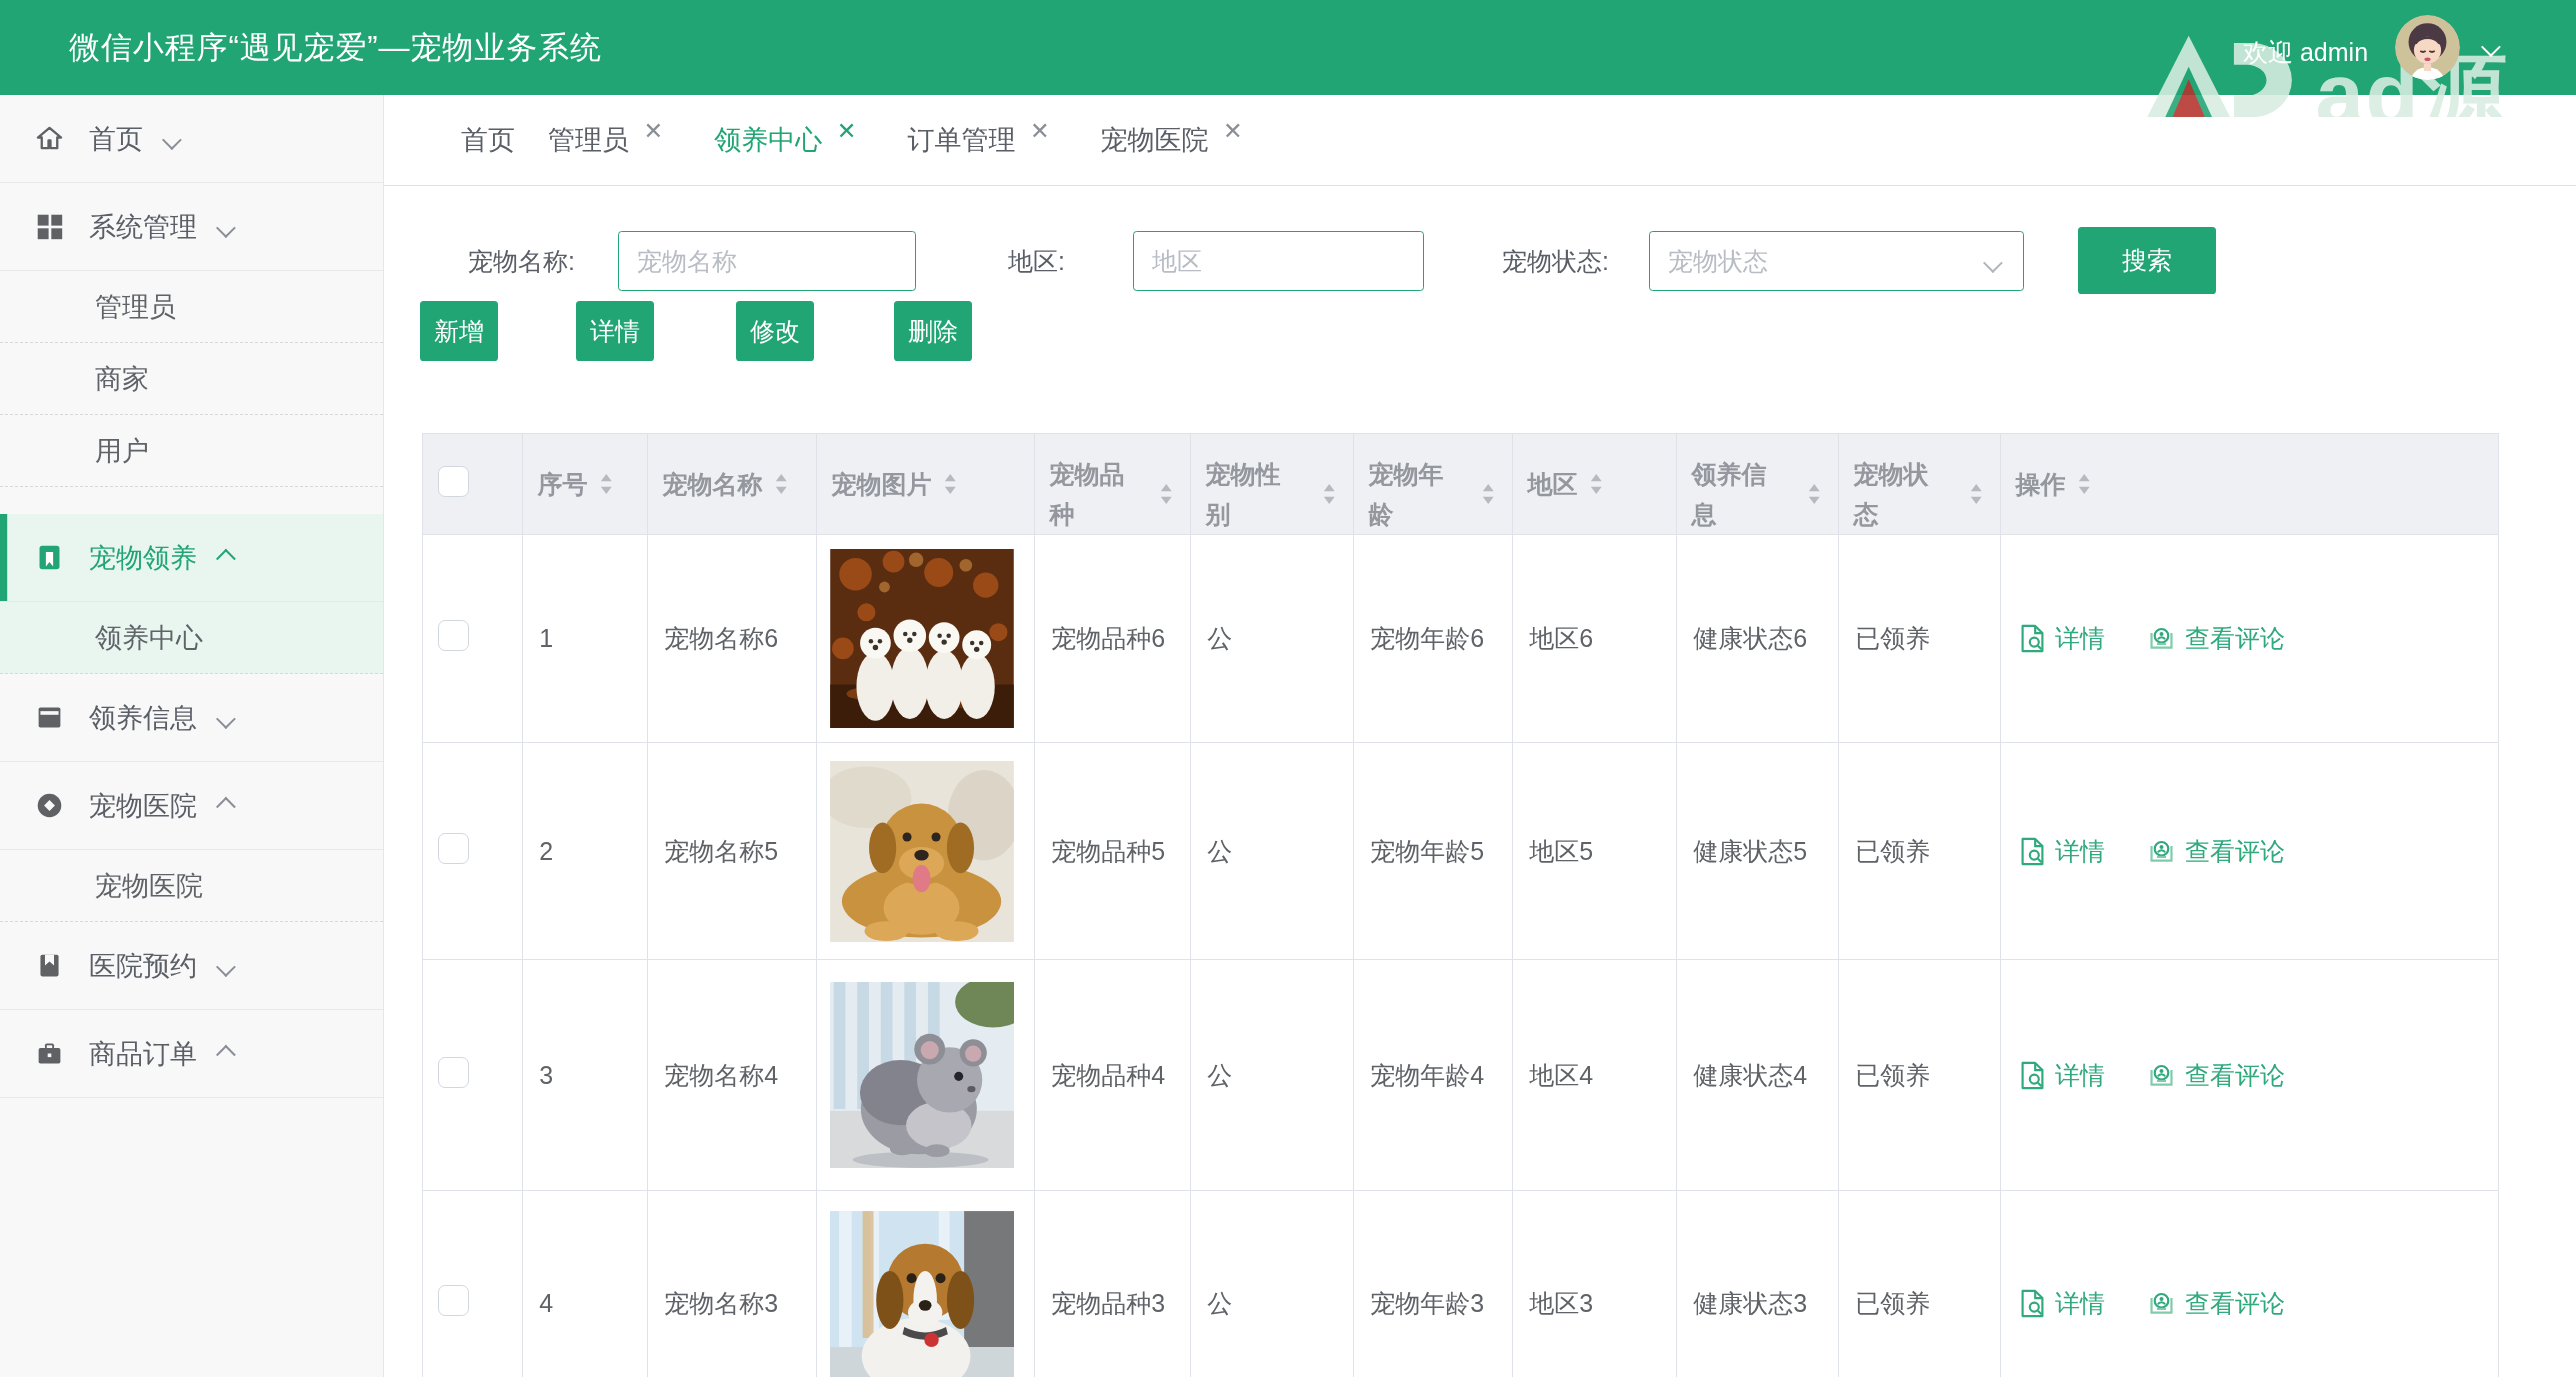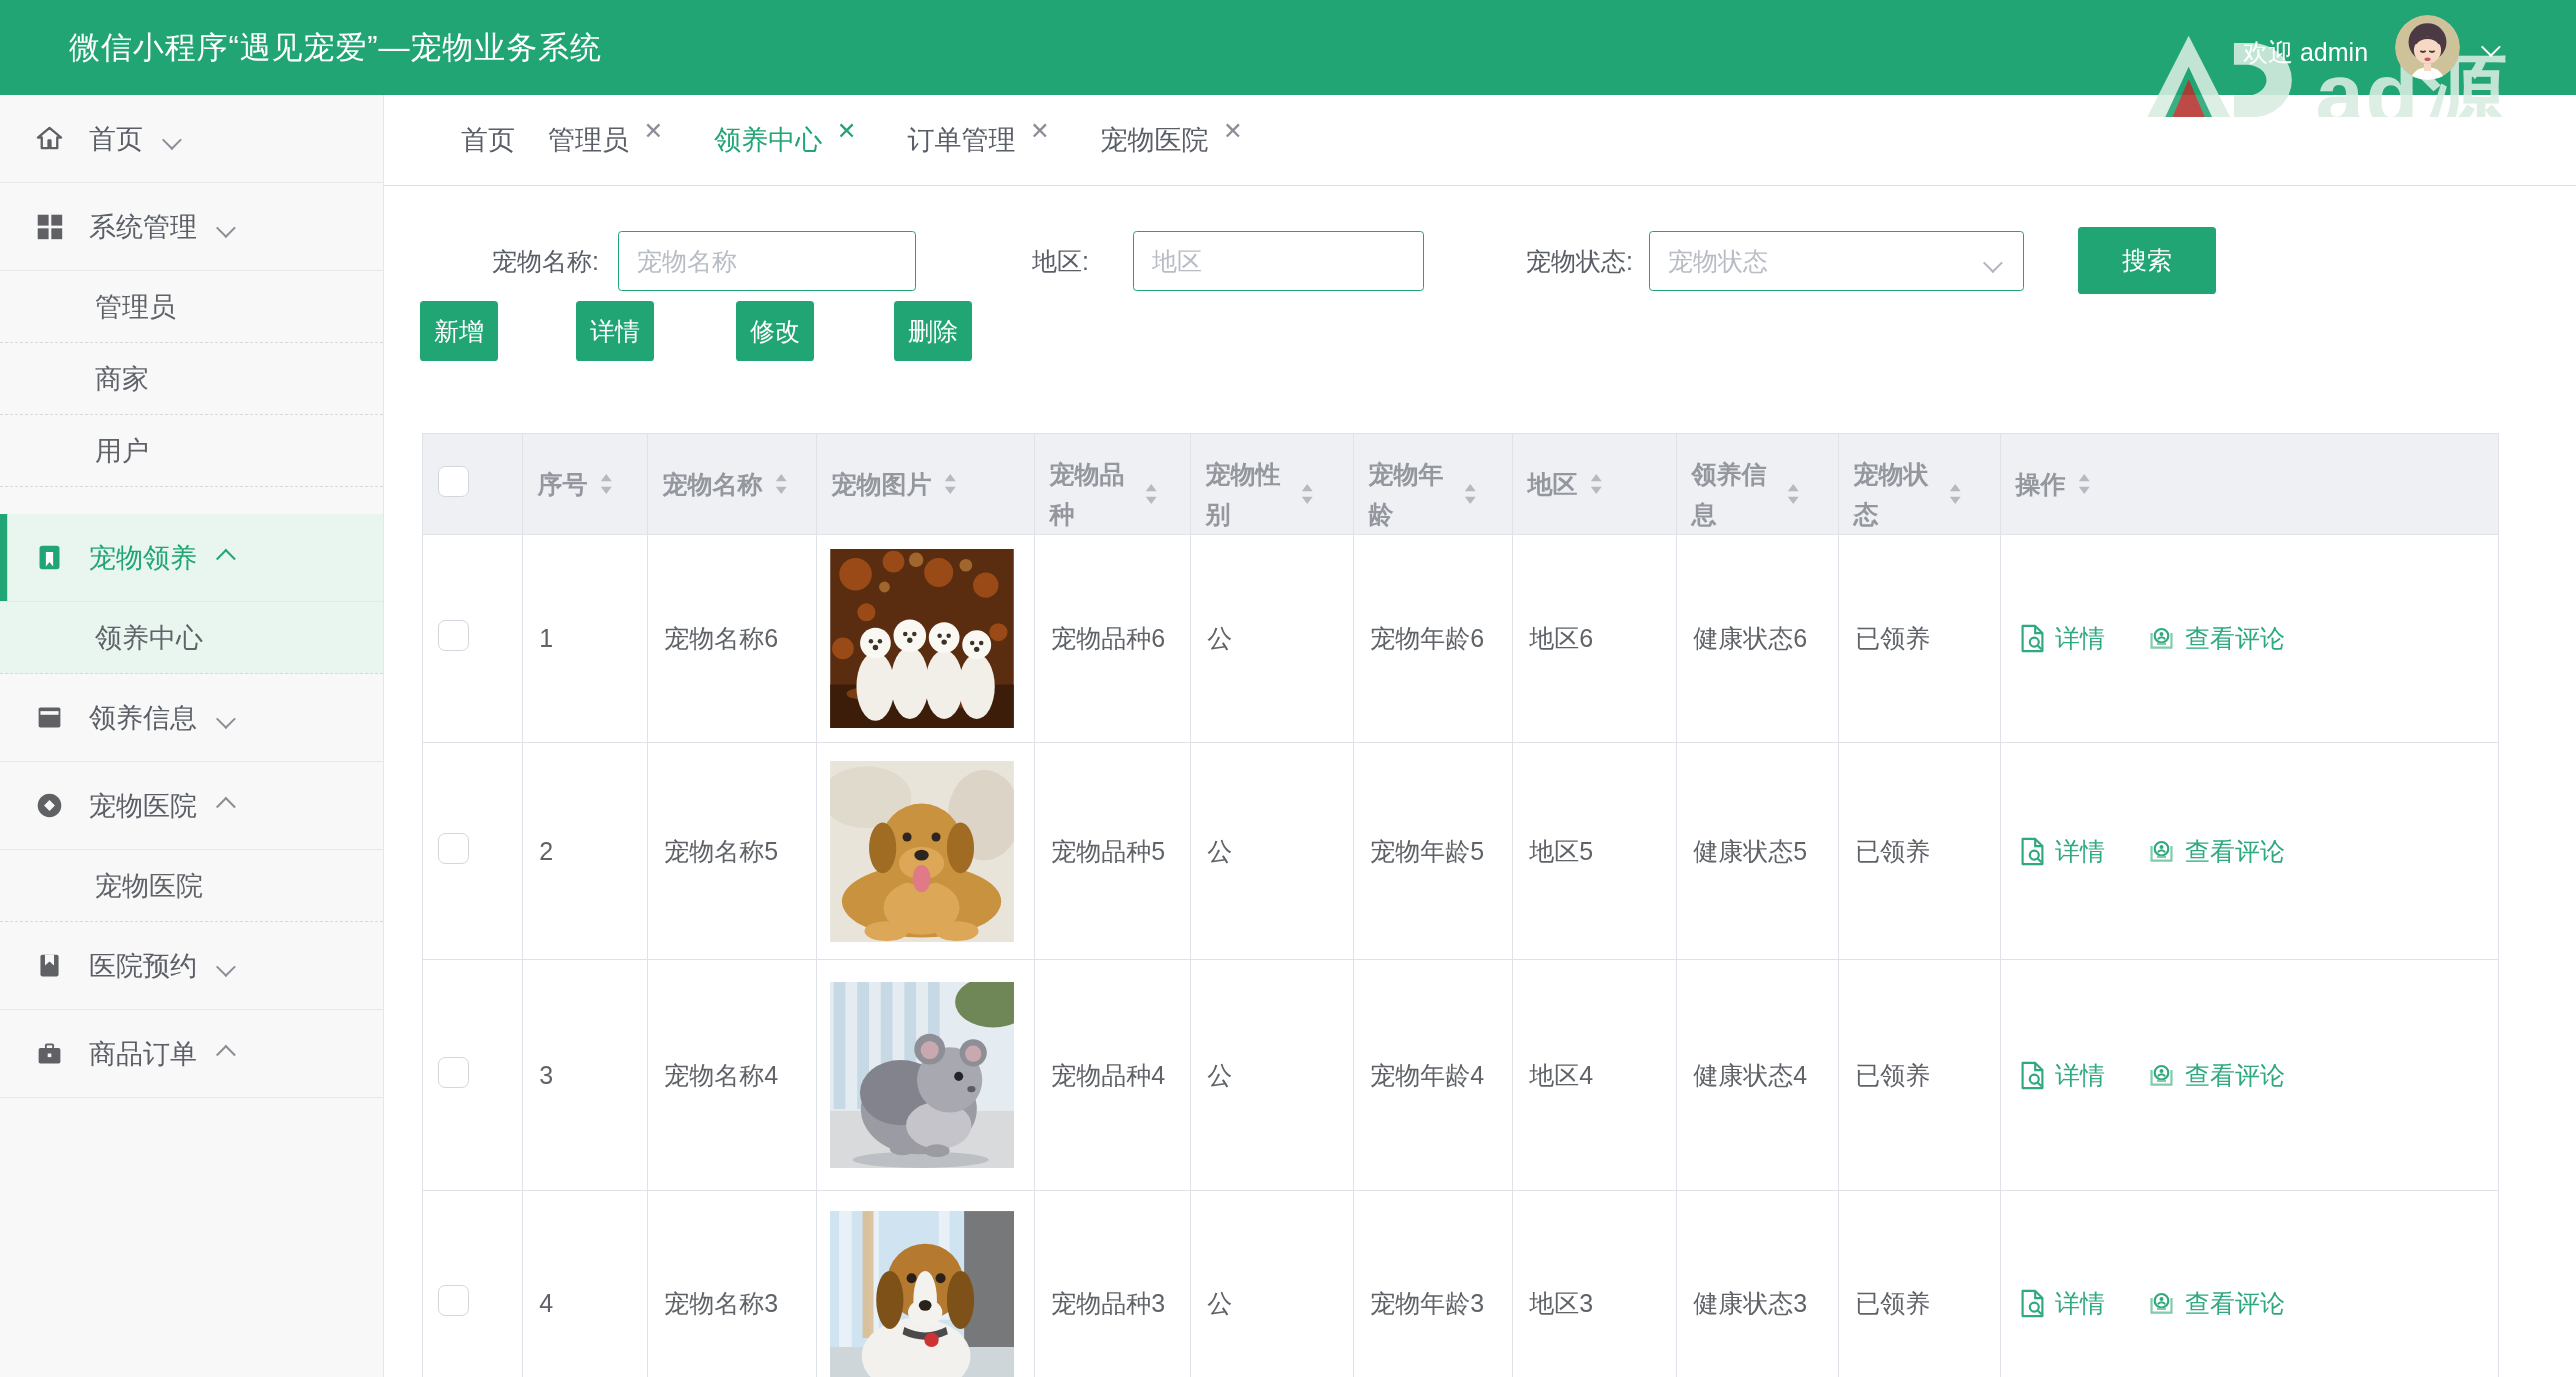--- a/index.html
+++ b/index.html
@@ -37,21 +37,21 @@
   .content{position:absolute;left:384px;top:95px;width:2192px;height:1283px;background:#fff;}
   .tabbar{position:absolute;left:0;top:0;width:100%;height:91px;border-bottom:1.8px solid #dce0e6;
           display:flex;align-items:center;padding-left:77px;box-sizing:border-box;}
   .tab{display:flex;align-items:center;font-size:27px;color:#5a5e66;cursor:pointer;margin-right:51px;}
   .tab.first{margin-right:33px;}
   .tab .close{font-size:23.5px;color:#8a8e96;margin-left:14.5px;transform:translateY(-9px);}
   .tab.active{color:#21a574;}
   .tab.active .close{color:#21a574;}
 
   
-  .f-label{position:absolute;top:136px;height:60px;line-height:60px;font-size:25px;color:#5a5e66;margin-left:24px;}
+  .f-label{position:absolute;top:136px;height:60px;line-height:60px;font-size:25px;color:#5a5e66;}
   .f-input{position:absolute;top:136px;height:60px;border:1.8px solid #21a574;border-radius:3.6px;box-sizing:border-box;
            font-size:25px;color:#333;padding:0 18px;background:#fff;outline:none;font-family:inherit;}
   .f-input::placeholder{color:#b8bcc4;}
   .f-select{position:absolute;top:136px;height:60px;border:1.8px solid #21a574;border-radius:3.6px;box-sizing:border-box;
             background:#fff;display:flex;align-items:center;padding:0 18px;font-size:25px;color:#b8bcc4;cursor:pointer;}
   .f-select .sel-caret{position:absolute;right:23.5px;color:#b0b4bb;}
   #fl-name{left:84px;}  #fi-name{left:234px;width:298px;}
   #fl-region{left:624px;} #fi-region{left:749px;width:291px;}
   #fl-status{left:1118px;} #fi-status{left:1265px;width:375px;}
   .search-btn{position:absolute;left:1694px;top:132px;width:138px;height:67px;background:#21a574;border:none;
@@ -60,21 +60,21 @@
            color:#fff;font-size:25px;cursor:pointer;font-family:inherit;}
   #btn-add{left:36px;} #btn-detail{left:192px;} #btn-edit{left:352px;} #btn-delete{left:510px;}
 
   
   .tbl-wrap{position:absolute;left:38px;top:338px;}
   table{border-collapse:collapse;table-layout:fixed;width:2075px;}
   th,td{border:0.9px solid #dfe2e8;box-sizing:border-box;}
   thead th{background:#eef0f4;height:98px;font-size:25px;color:#94979e;font-weight:bold;text-align:left;
            padding:0 9px 0 14.5px;}
   .th-flex{display:flex;align-items:center;}
-  th.wrap .th-flex{padding-right:7.2px;margin-top:20px;}
+  th.wrap .th-flex{justify-content:space-between;padding-right:7.2px;margin-top:20px;}
   th.wrap .th-label{max-width:83px;line-height:1.6;}
   .sort-ico{margin-left:11px;flex:none;}
   td{font-size:25px;color:#5f6368;padding-left:16.3px;background:#fff;vertical-align:middle;}
   .r1 td{height:208px;} .r2 td{height:217px;} .r3 td{height:231px;} .r4 td{height:226px;}
   .c-check{padding-left:14.5px;}
   .cbx{display:inline-block;width:31px;height:31px;border:1.8px solid #d2d6dd;border-radius:7.2px;background:#fff;
        box-sizing:border-box;cursor:pointer;}
   .c-img{padding:0 0 0 12.7px;}
   .pet-img{display:block;width:184px;}
   .pet-img svg{display:block;}

